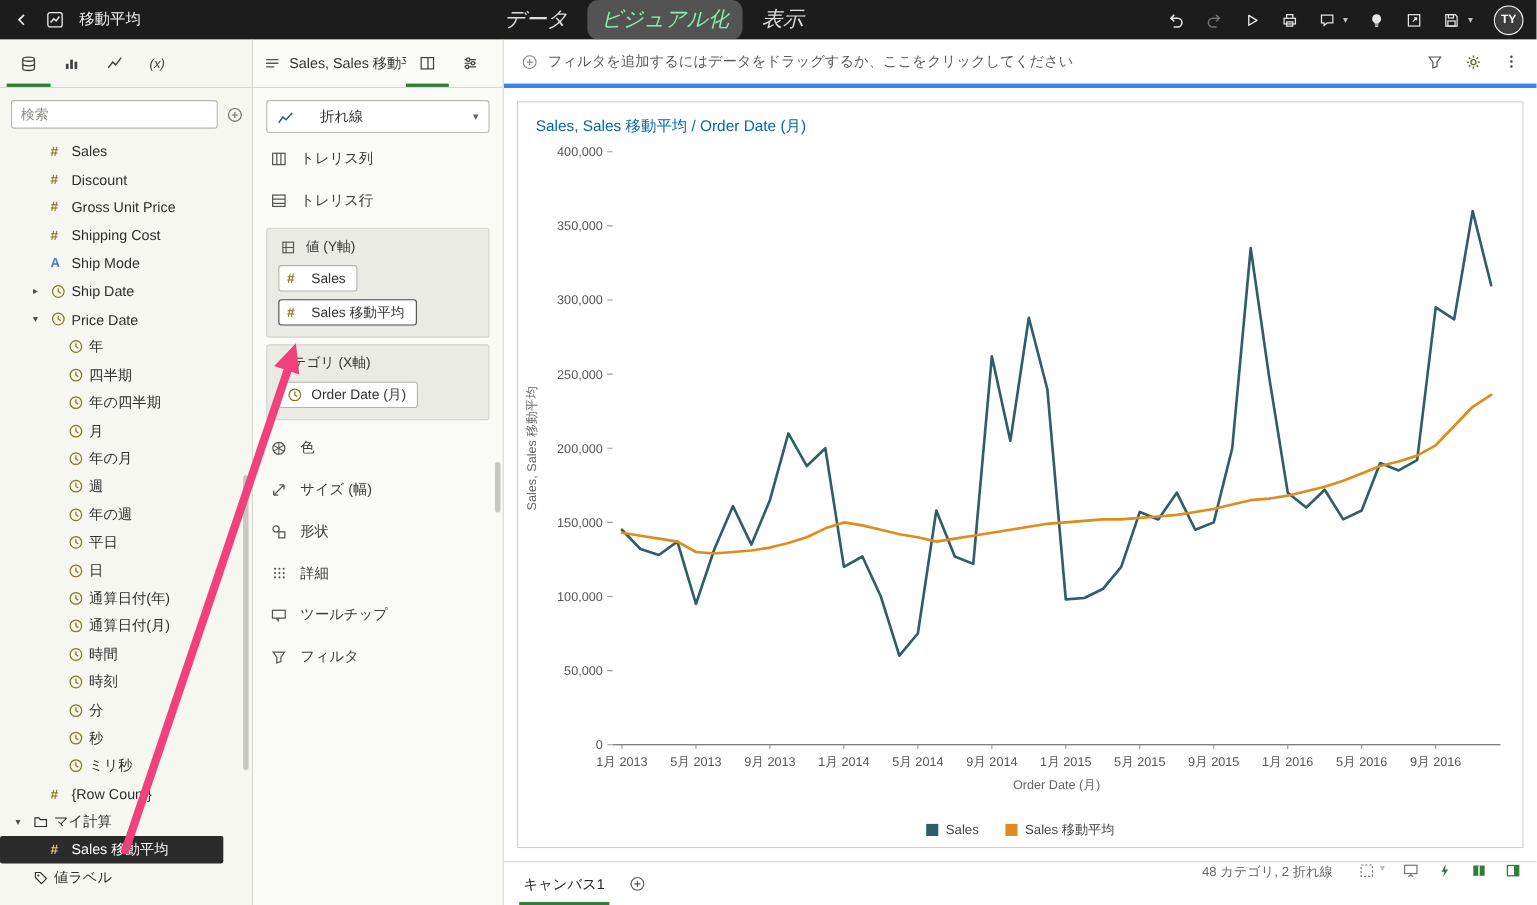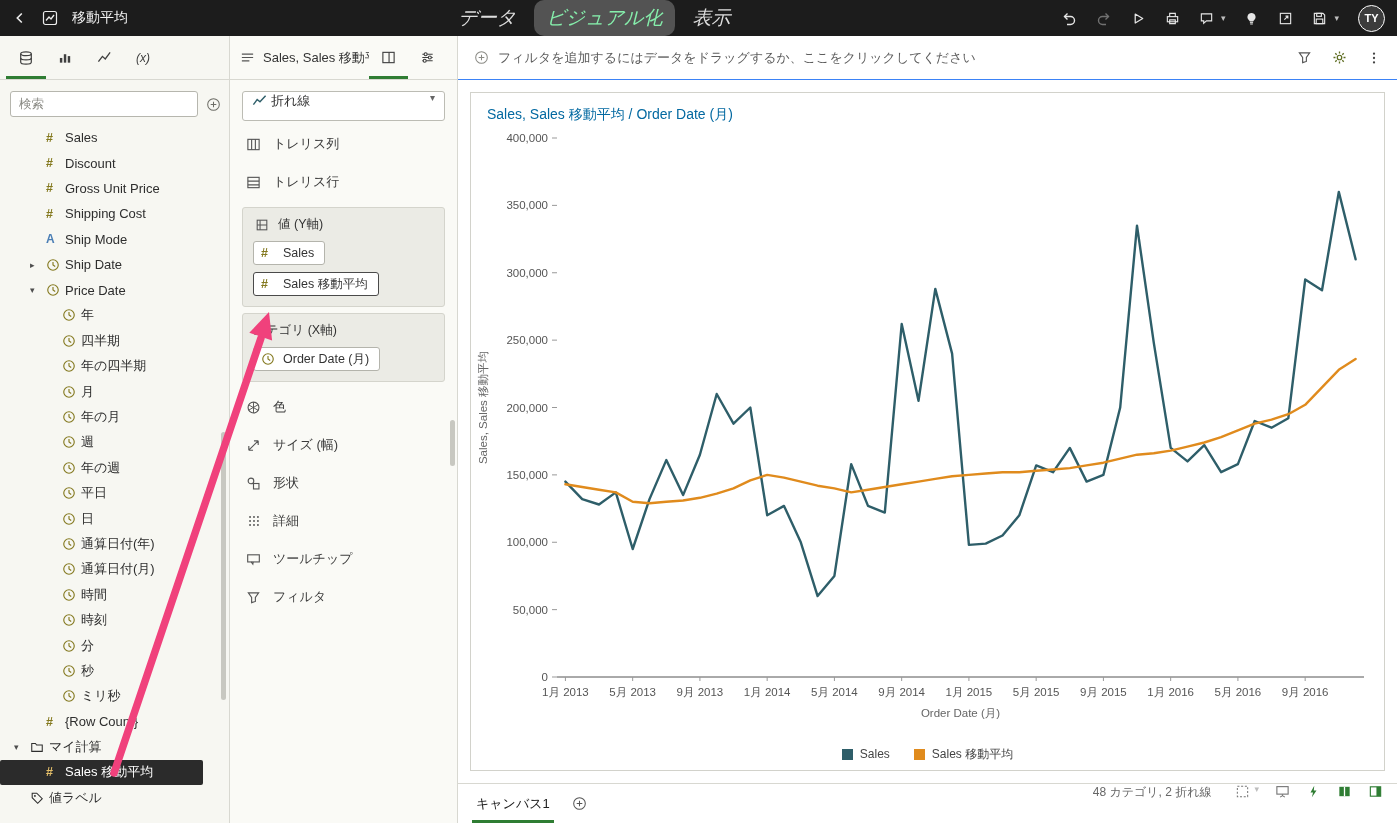--- a/index.html
+++ b/index.html
@@ -57,35 +57,35 @@
 
 
 .grammar-panel{width:228px;flex:0 0 228px;background:#fafaf6;border-right:1px solid #d8d8d1;
   display:flex;flex-direction:column;position:relative;}
 .grammar-header{height:44px;flex:0 0 44px;border-bottom:1px solid #d8d8d1;display:flex;align-items:stretch;padding:0 10px;color:#3f3f3f;}
 .gh-left{align-self:center;margin-right:8px;color:#555;}
 .gh-title{align-self:center;font-size:13px;color:#333;flex:1;white-space:nowrap;overflow:hidden;}
 .gh-icons{display:flex;align-items:stretch;}
 .grammar-body{flex:1;overflow:hidden;position:relative;padding-bottom:8px;}
 .viz-select{margin:11px 12px 4px;height:30px;border:1px solid #bcbcb4;border-radius:3px;background:#fff;
-  display:flex;align-items:flex-start;gap:4px;padding:0 9px;font-size:13px;color:#333;}
+  display:flex;align-items:center;gap:24px;padding:0 9px;font-size:13px;color:#333;}
 .viz-select .caret{margin-left:auto;font-size:10px;color:#666;}
 .slot-row{height:38px;display:flex;align-items:center;gap:11px;padding:0 15px;font-size:13px;color:#3c3c3c;}
 .s-icn{width:17px;color:#555;display:inline-flex;}
 .drop-section{background:#ebebe5;border:1px solid #d4d4cc;border-radius:3px;margin:6px 12px;padding:8px 10px 10px;}
 .ds-header{display:flex;align-items:center;gap:8px;font-size:12.5px;color:#333;margin-bottom:8px;}
 .ds-chips{display:flex;flex-direction:column;gap:7px;}
 .chip{display:inline-flex;align-items:center;gap:6px;border:1px solid #b4b4ac;background:#fff;border-radius:3px;
   height:24px;padding:0 10px 0 7px;font-size:12.5px;color:#333;width:fit-content;max-width:100%;}
 .chip.hl{border-color:#4a4a4a;}
 .chip .f-icn{width:16px;flex:0 0 16px;}
 
 
 .main{flex:1;display:flex;flex-direction:column;background:#fff;min-width:0;}
-.filter-bar{height:44px;flex:0 0 44px;border-bottom:1px solid #3b82f6;display:flex;align-items:center;
+.filter-bar{height:44px;flex:0 0 44px;border-bottom:4px solid #3b82f6;display:flex;align-items:center;
   padding:0 16px;gap:9px;color:#5c5c5c;font-size:13px;}
 .fb-icons{margin-left:auto;display:flex;align-items:center;gap:20px;}
 .chart-card{flex:1;margin:12px;border:1px solid #d2d2cb;display:flex;flex-direction:column;min-height:0;background:#fff;}
 .chart-title{padding:13px 16px 0;font-size:14px;color:#0369a1;flex:0 0 30px;}
 .chart-plot{flex:1;min-height:0;}
 .legend{height:32px;flex:0 0 32px;display:flex;align-items:center;justify-content:center;gap:24px;font-size:12px;color:#444;}
 .legend-item{display:flex;align-items:center;}
 .legend .sw{width:11px;height:11px;display:inline-block;margin-right:7px;}
 .canvas-bar{height:40px;flex:0 0 40px;border-top:1px solid #d8d8d1;display:flex;align-items:stretch;padding:0 14px;gap:18px;}
 .canvas-tab{display:flex;align-items:center;font-size:13px;color:#222;border-bottom:3px solid #2f7d33;padding:3px 4px 0;}

